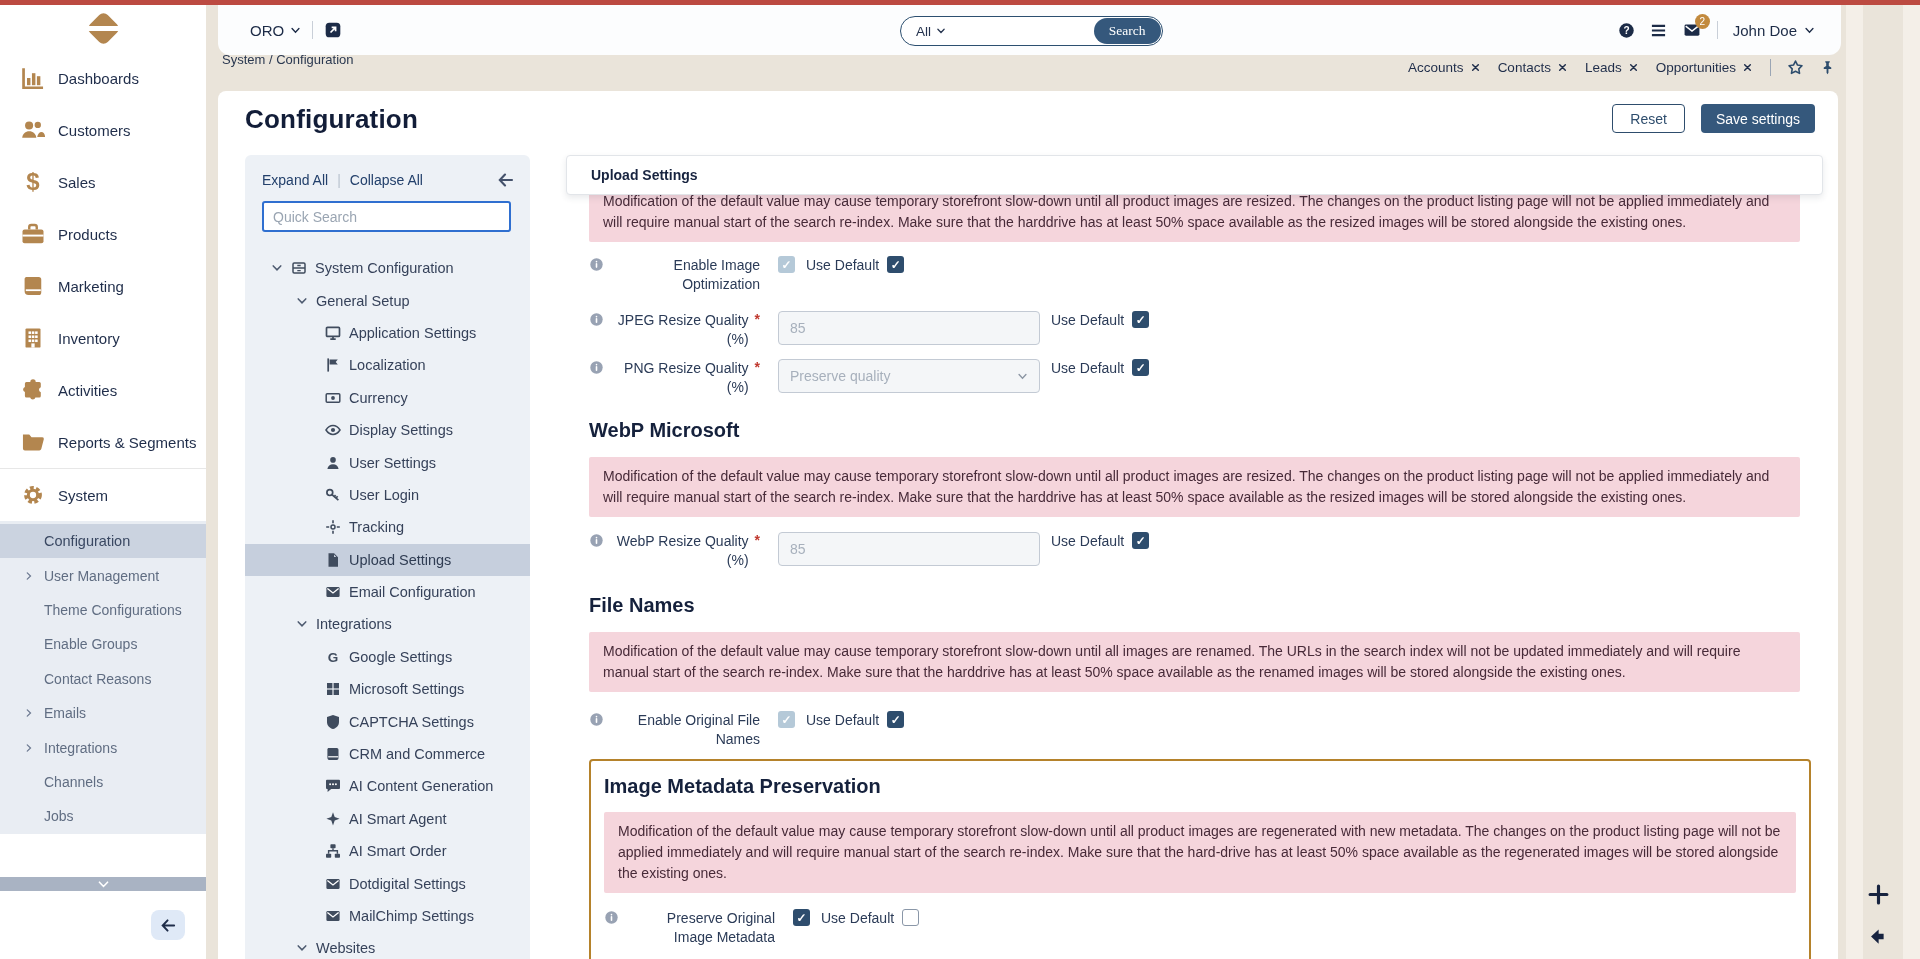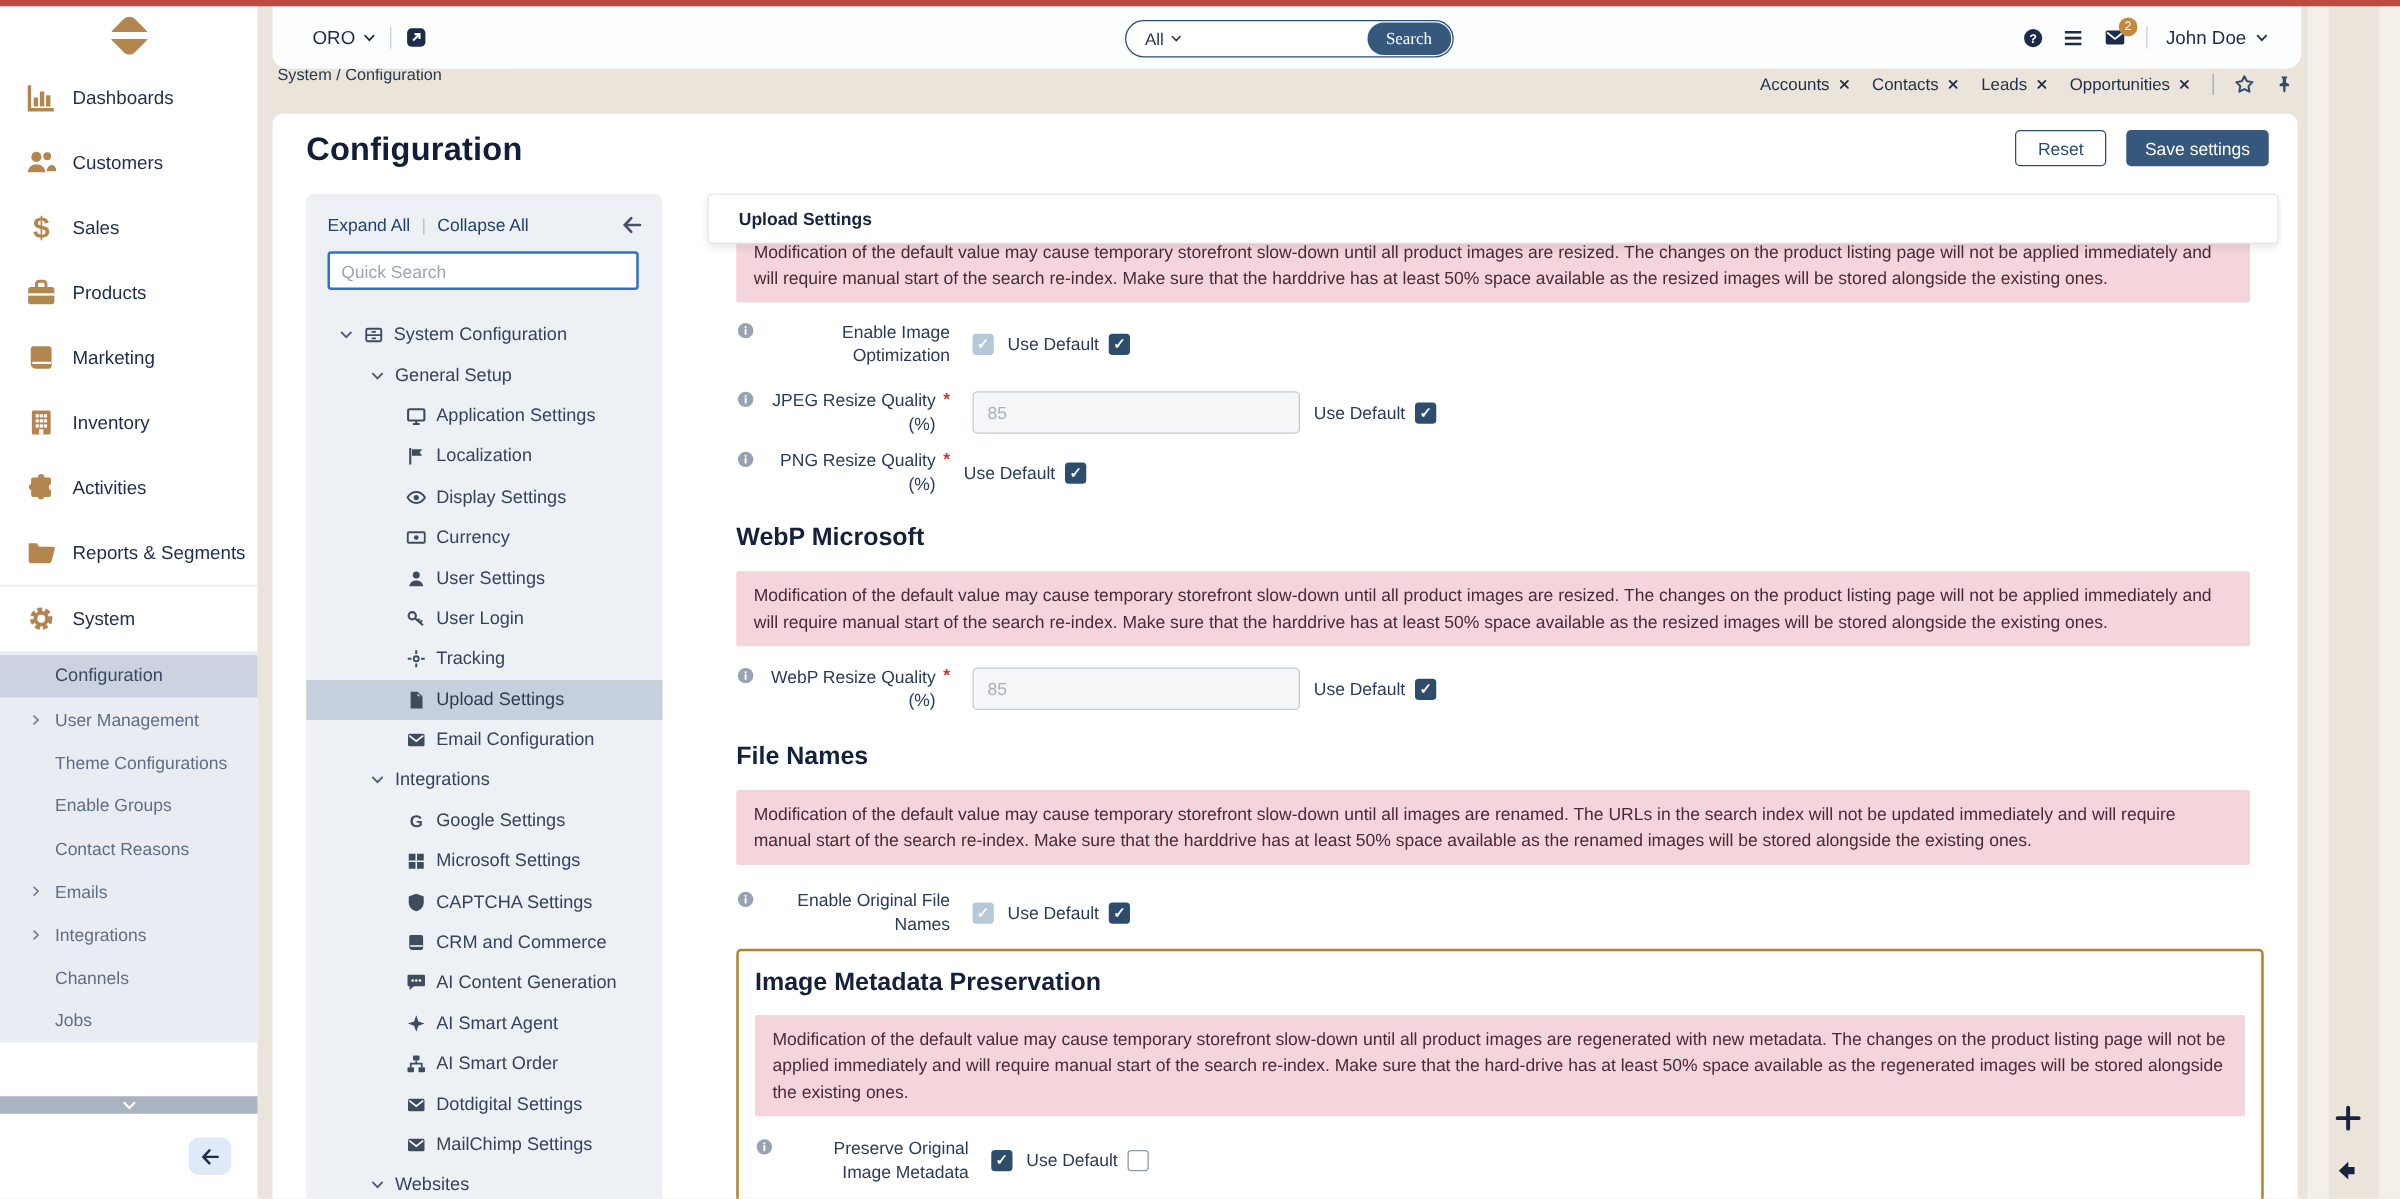--- a/index.html
+++ b/index.html
@@ -68,21 +68,21 @@
   .l1{padding-left:26px}
   .l2{padding-left:51px}
   .l3{padding-left:80px}
   .trow.sel{background:#c6cfdd;color:#2f3c52}
   
   .settings{position:absolute;left:348px;top:64px;width:1257px}
   .phead{height:40px;background:#fff;border:1px solid #e2e5e9;border-radius:4px;box-shadow:0 3px 6px rgba(40,50,70,.10);display:flex;align-items:center;padding:0 24px;font-weight:bold;font-size:14px;color:#17233f;position:relative;z-index:3}
   .warn{background:#f5d5dc;color:#472a38;font-size:14px;line-height:21px;padding:9px 14px;border-radius:2px;margin:15px 23px 0;position:relative;z-index:1}
   .warn.clip{margin-top:-13px}
   .h2{font-size:20px;font-weight:bold;color:#15213c;margin:22px 0 0 23px}
-  .frow{display:flex;align-items:center;padding-left:23px}
+  .frow{display:flex;align-items:flex-start;padding-left:23px}
   .lcol{width:171px;display:flex;justify-content:flex-end;align-items:flex-start;gap:6px}
   .info{color:#98a2b3;flex:none;margin-top:1px}
   .rlabel{max-width:154px;text-align:right;font-size:14px;color:#2b3b57;line-height:19px}
   .req{color:#c0392f;font-weight:bold}
   .cb{width:17px;height:17px;border-radius:3px;display:inline-flex;align-items:center;justify-content:center;flex:none;cursor:pointer}
   .cb.on{background:#2e4d6d}
   .cb.dim{background:#b5c9d8}
   .cb.on::after,.cb.dim::after{content:"\2713";color:#fff;font-size:12px;font-weight:bold;line-height:1}
   .cb.off{background:#fff;border:1.5px solid #8a97a8}
   .valcb{margin-left:18px}
@@ -507,29 +507,29 @@
           <span>Application Settings</span>
         </div>
       <div class="trow l3">
           <svg class="ticon ic" width="16" height="16">
             <use href="#i-flag"></use>
           </svg>
           <span>Localization</span>
         </div>
       <div class="trow l3">
           <svg class="ticon ic" width="16" height="16">
+            <use href="#i-cash"></use>
+          </svg>
+          <span>Currency</span>
+        </div>
+      <div class="trow l3">
+          <svg class="ticon ic" width="16" height="16">
             <use href="#i-eye"></use>
           </svg>
           <span>Display Settings</span>
-        </div>
-      <div class="trow l3">
-          <svg class="ticon ic" width="16" height="16">
-            <use href="#i-cash"></use>
-          </svg>
-          <span>Currency</span>
         </div>
       <div class="trow l3">
           <svg class="ticon ic" width="16" height="16">
             <use href="#i-person"></use>
           </svg>
           <span>User Settings</span>
         </div>
       <div class="trow l3">
           <svg class="ticon ic" width="16" height="16">
             <use href="#i-key"></use>
@@ -654,20 +654,26 @@
           <span class="cb on"></span>
         </div>
     </div>
     <div class="frow mt10">
       <div class="lcol">
           <svg class="info ic" width="15" height="15">
             <use href="#i-info"></use>
           </svg>
           <span class="rlabel">PNG Resize Quality (%)</span>
           <span class="req">*</span>
+        </div>
+      <div class="tsel">
+          <span>Preserve quality</span>
+          <svg class="selarrow ic" width="11" height="11">
+            <use href="#i-cdown"></use>
+          </svg>
         </div>
       <div class="udg">
           <span>Use Default</span>
           <span class="cb on"></span>
         </div>
     </div>
 
     <h2 class="h2">WebP Microsoft</h2>
     <div class="warn">Modification of the default value may cause temporary storefront slow-down until all product images are resized. The changes on the product listing page will not be applied immediately and will require manual start of the search re-index. Make sure that the harddrive has at least 50% space available as the resized images will be stored alongside the existing ones.</div>
     <div class="frow mt15">

